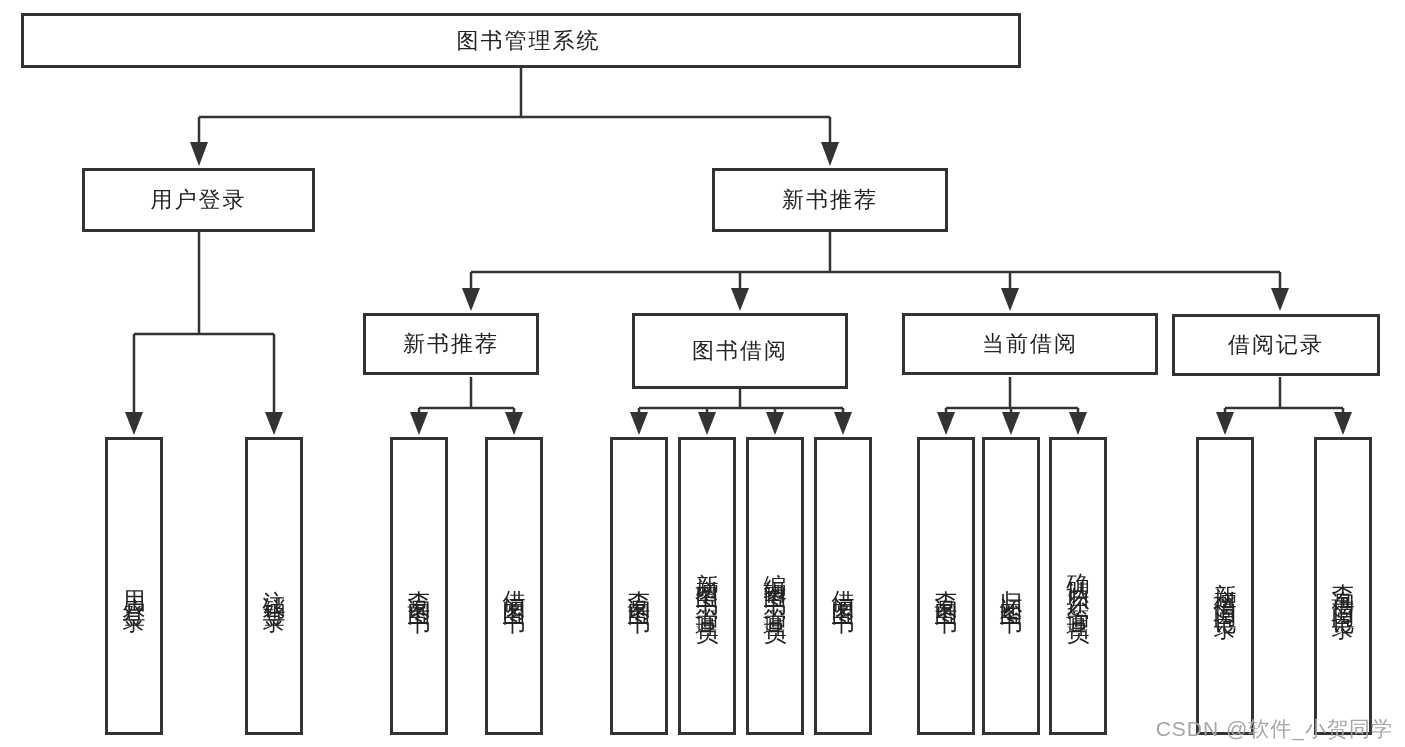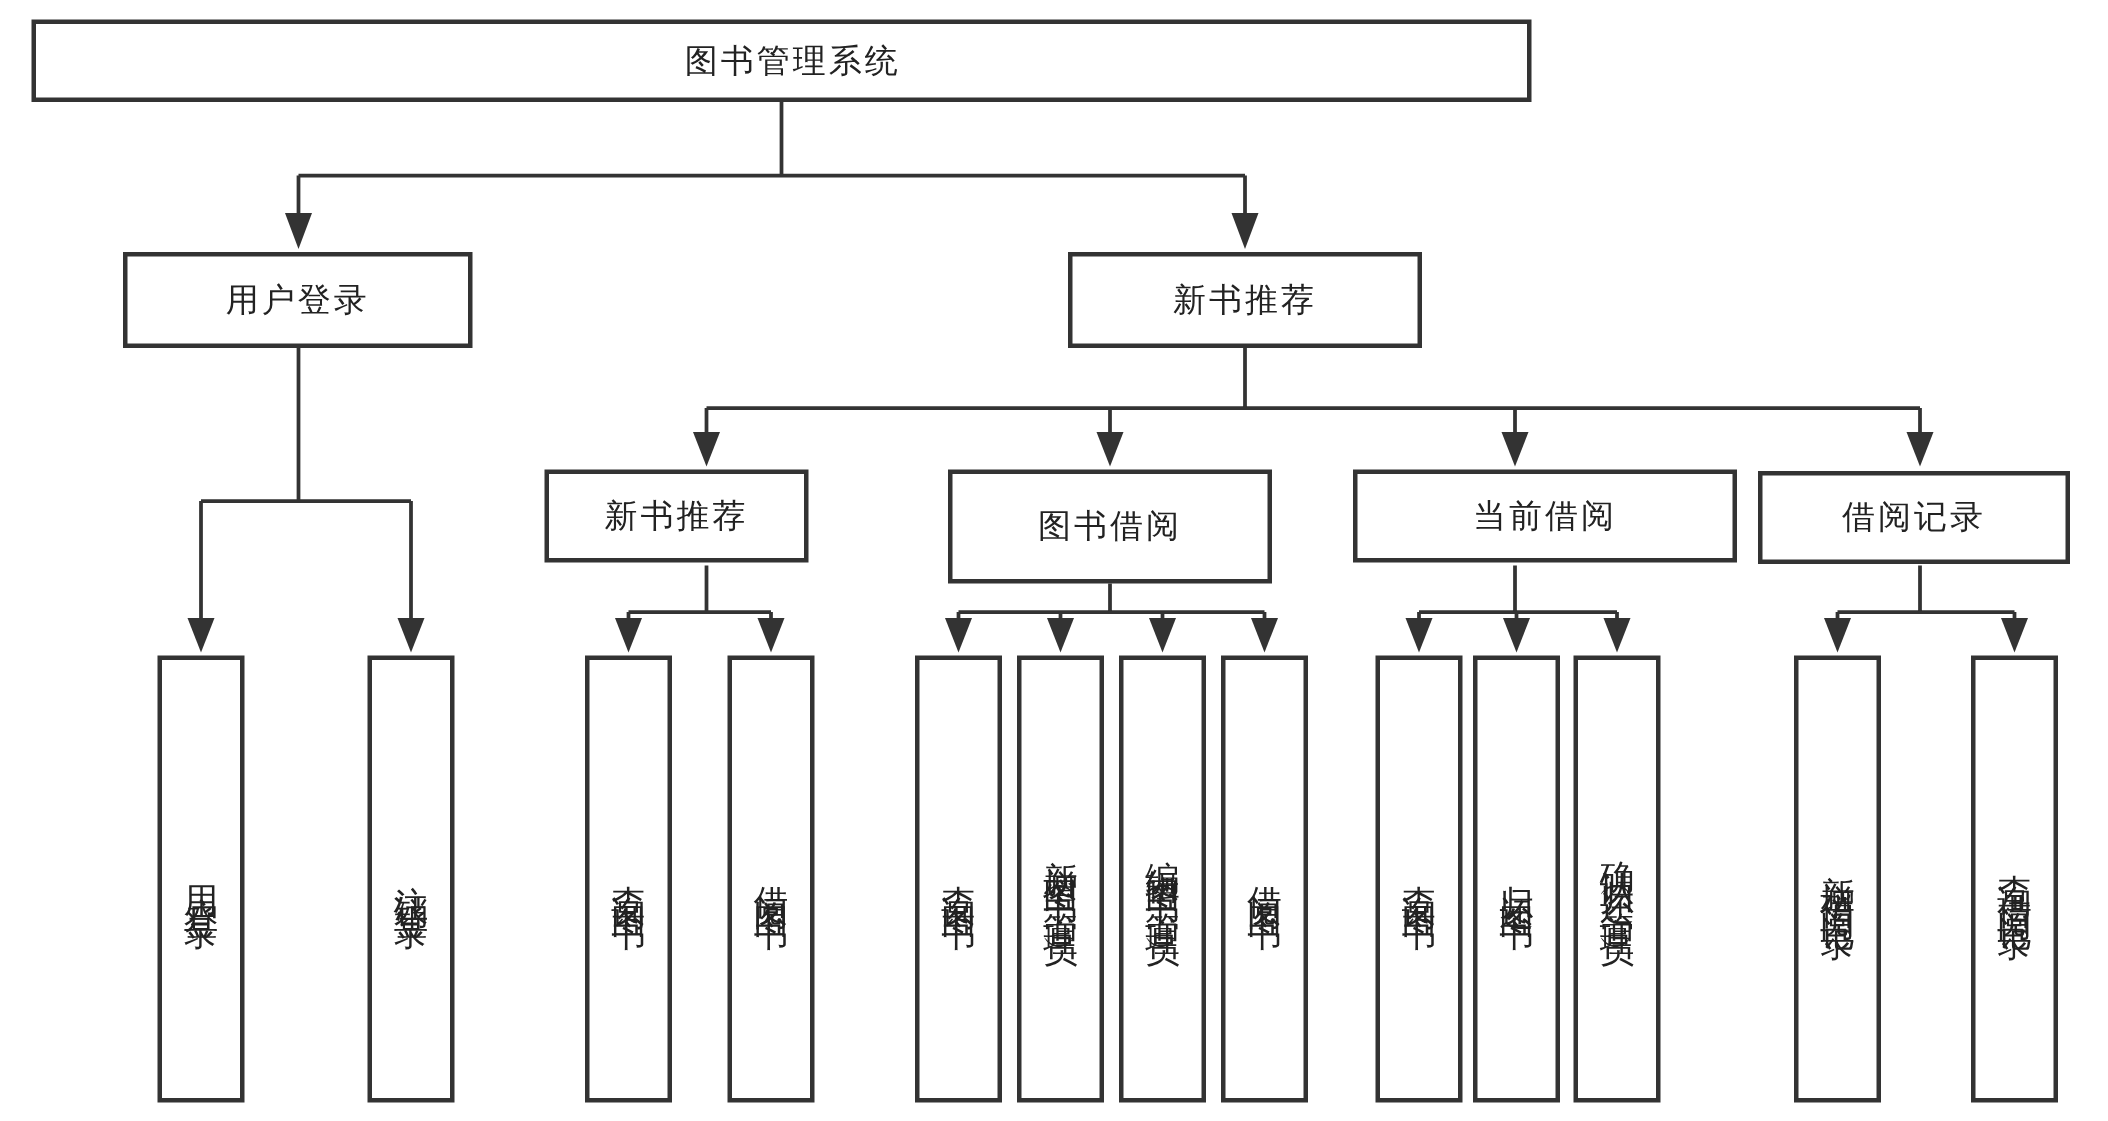--- a/index.html
+++ b/index.html
@@ -187,14 +187,15 @@
     <span>确认归还（管理员）</span>
   </div>
 
   <div class="vbox v-br-add">
     <span>新增借阅记录</span>
   </div>
   <div class="vbox v-br-query">
     <span>查询借阅记录</span>
   </div>
 
+  <div class="watermark">CSDN @软件_小贺同学</div>
 
 </div>
 
 </body></html>

